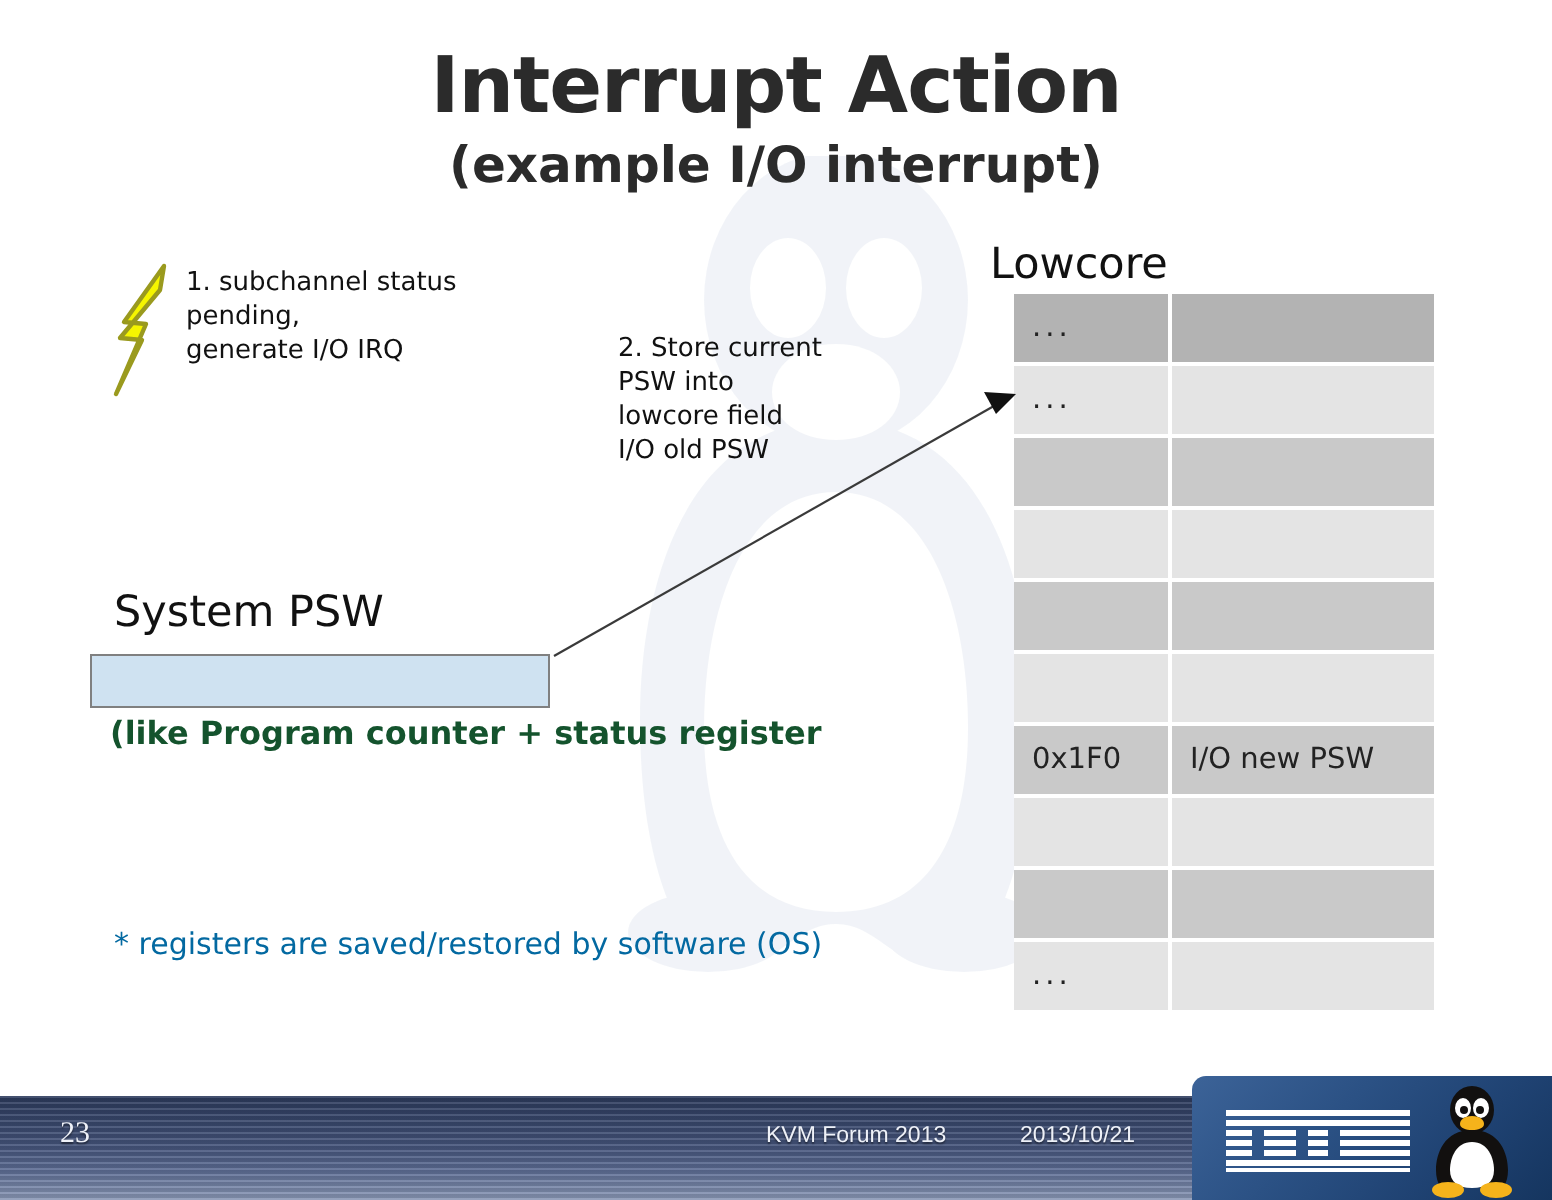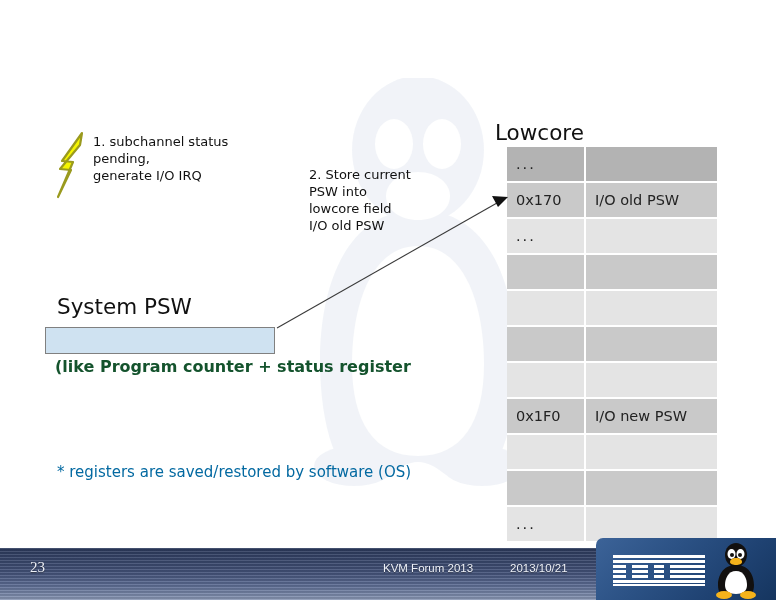--- a/index.html
+++ b/index.html
@@ -239,20 +239,22 @@
   </g>
   <g fill="#ffffff">
     <ellipse cx="126" cy="66" rx="19" ry="25"></ellipse>
     <ellipse cx="174" cy="66" rx="19" ry="25"></ellipse>
     <path d="M150 94 c -20 0 -32 12 -32 24 c 0 14 14 24 32 24 c 18 0 32 -10 32 -24 c 0 -12 -12 -24 -32 -24 z"></path>
     <path d="M150 168 c -48 0 -66 62 -66 118 c 0 58 22 92 66 92 c 44 0 66 -34 66 -92 c 0 -56 -18 -118 -66 -118 z"></path>
   </g>
 </svg>
 
 <div class="title-block">
+  <div class="title-main">Interrupt Action</div>
+  <div class="title-sub">(example I/O interrupt)</div>
 </div>
 
 <svg class="bolt" viewBox="0 0 42 68">
   <polygon points="30,2 10,30 21,31 6,66 19,39 8,38 28,14" fill="#f5f500" stroke="#9a9a1e" stroke-width="2.2" stroke-linejoin="round"></polygon>
 </svg>
 
 <div class="anno" id="anno-1">1. subchannel status
 pending,
 generate I/O IRQ</div>
 <div class="anno" id="anno-2">2. Store current
@@ -265,24 +267,20 @@
 <div class="psw-caption">(like Program counter + status register</div>
 
 <div class="footnote">* registers are saved/restored by software (OS)</div>
 
 <div class="lowcore-label">Lowcore</div>
 <table class="lowcore-table">
   <tbody id="lowcore-body">
       <tr class="row-head">
         <td class="c-addr dots">...</td>
         <td class="c-name"></td>
-      </tr>
-      <tr class="row-dark">
-        <td class="c-addr">0x170</td>
-        <td class="c-name">I/O old PSW</td>
       </tr>
       <tr class="row-light">
         <td class="c-addr dots">...</td>
         <td class="c-name"></td>
       </tr>
       <tr class="row-dark">
         <td class="c-addr"></td>
         <td class="c-name"></td>
       </tr>
       <tr class="row-light">

